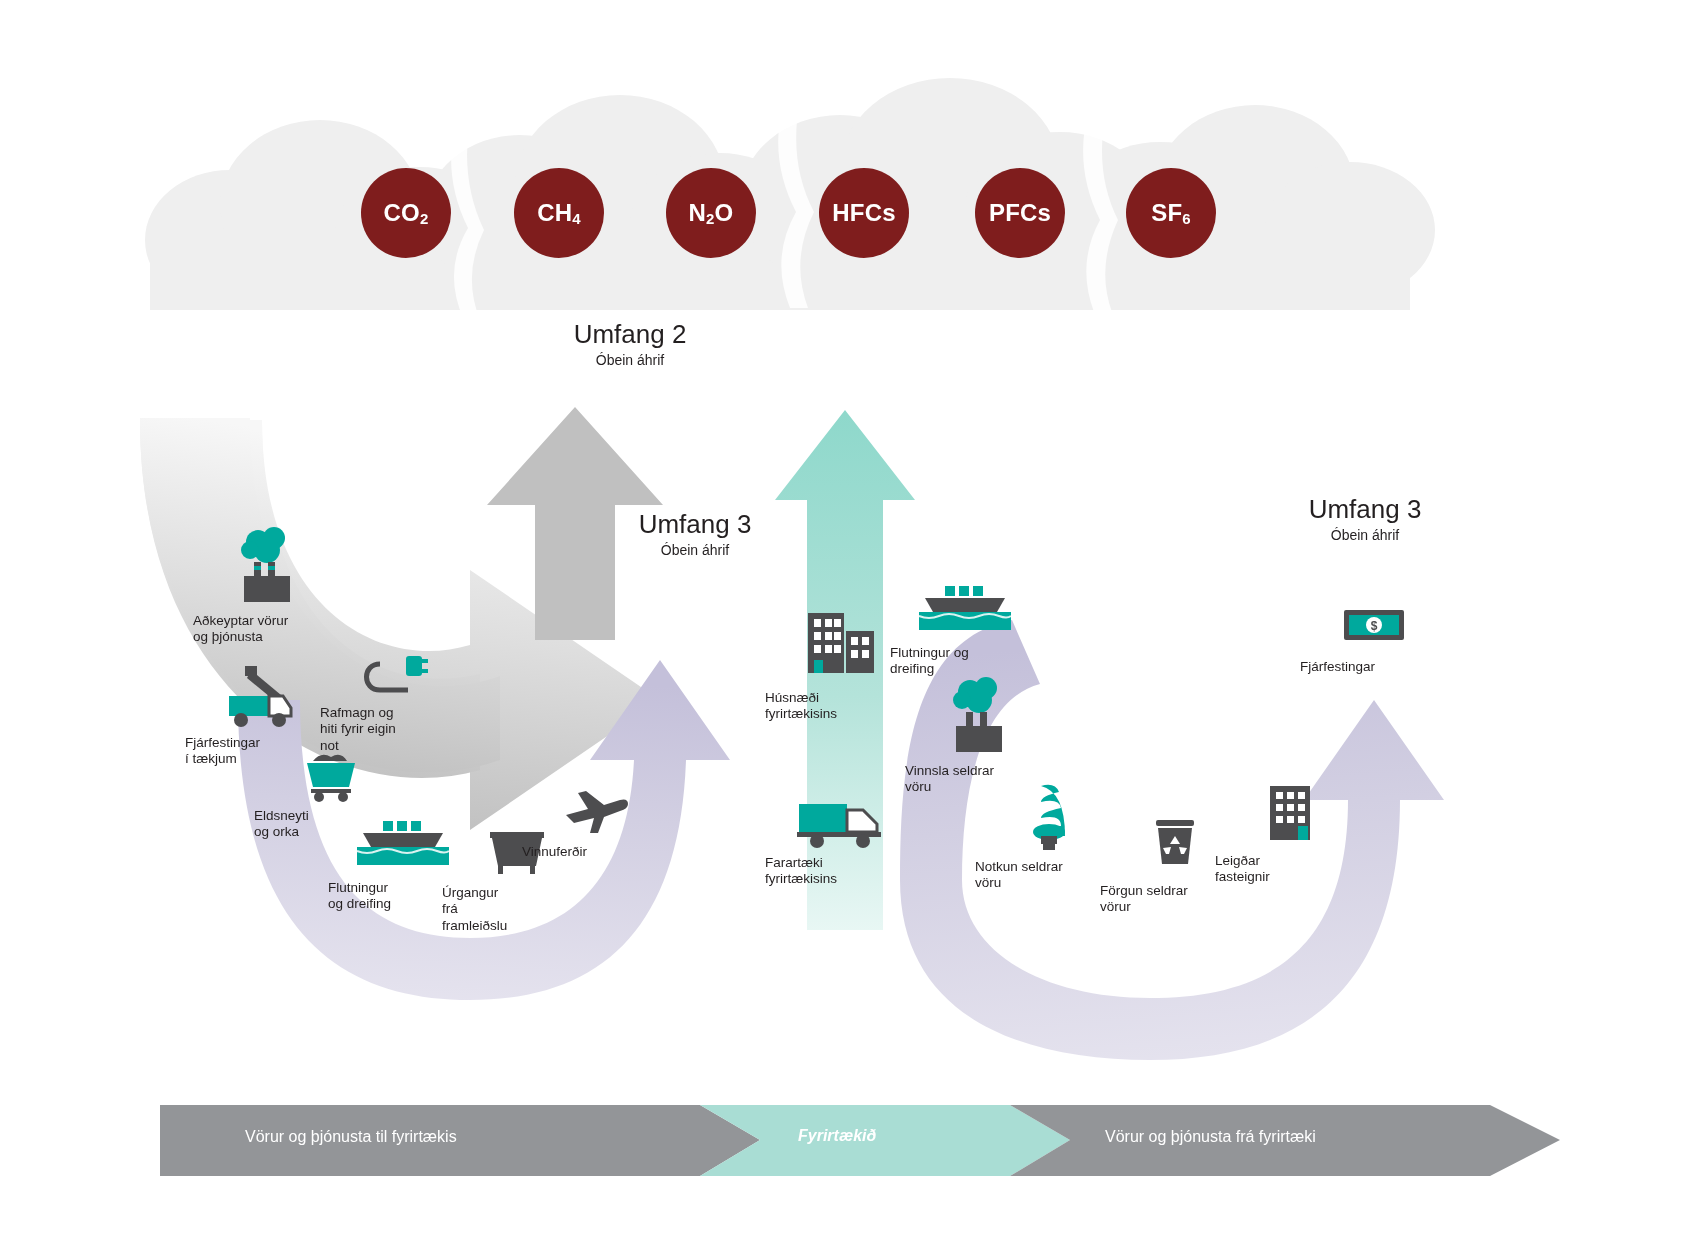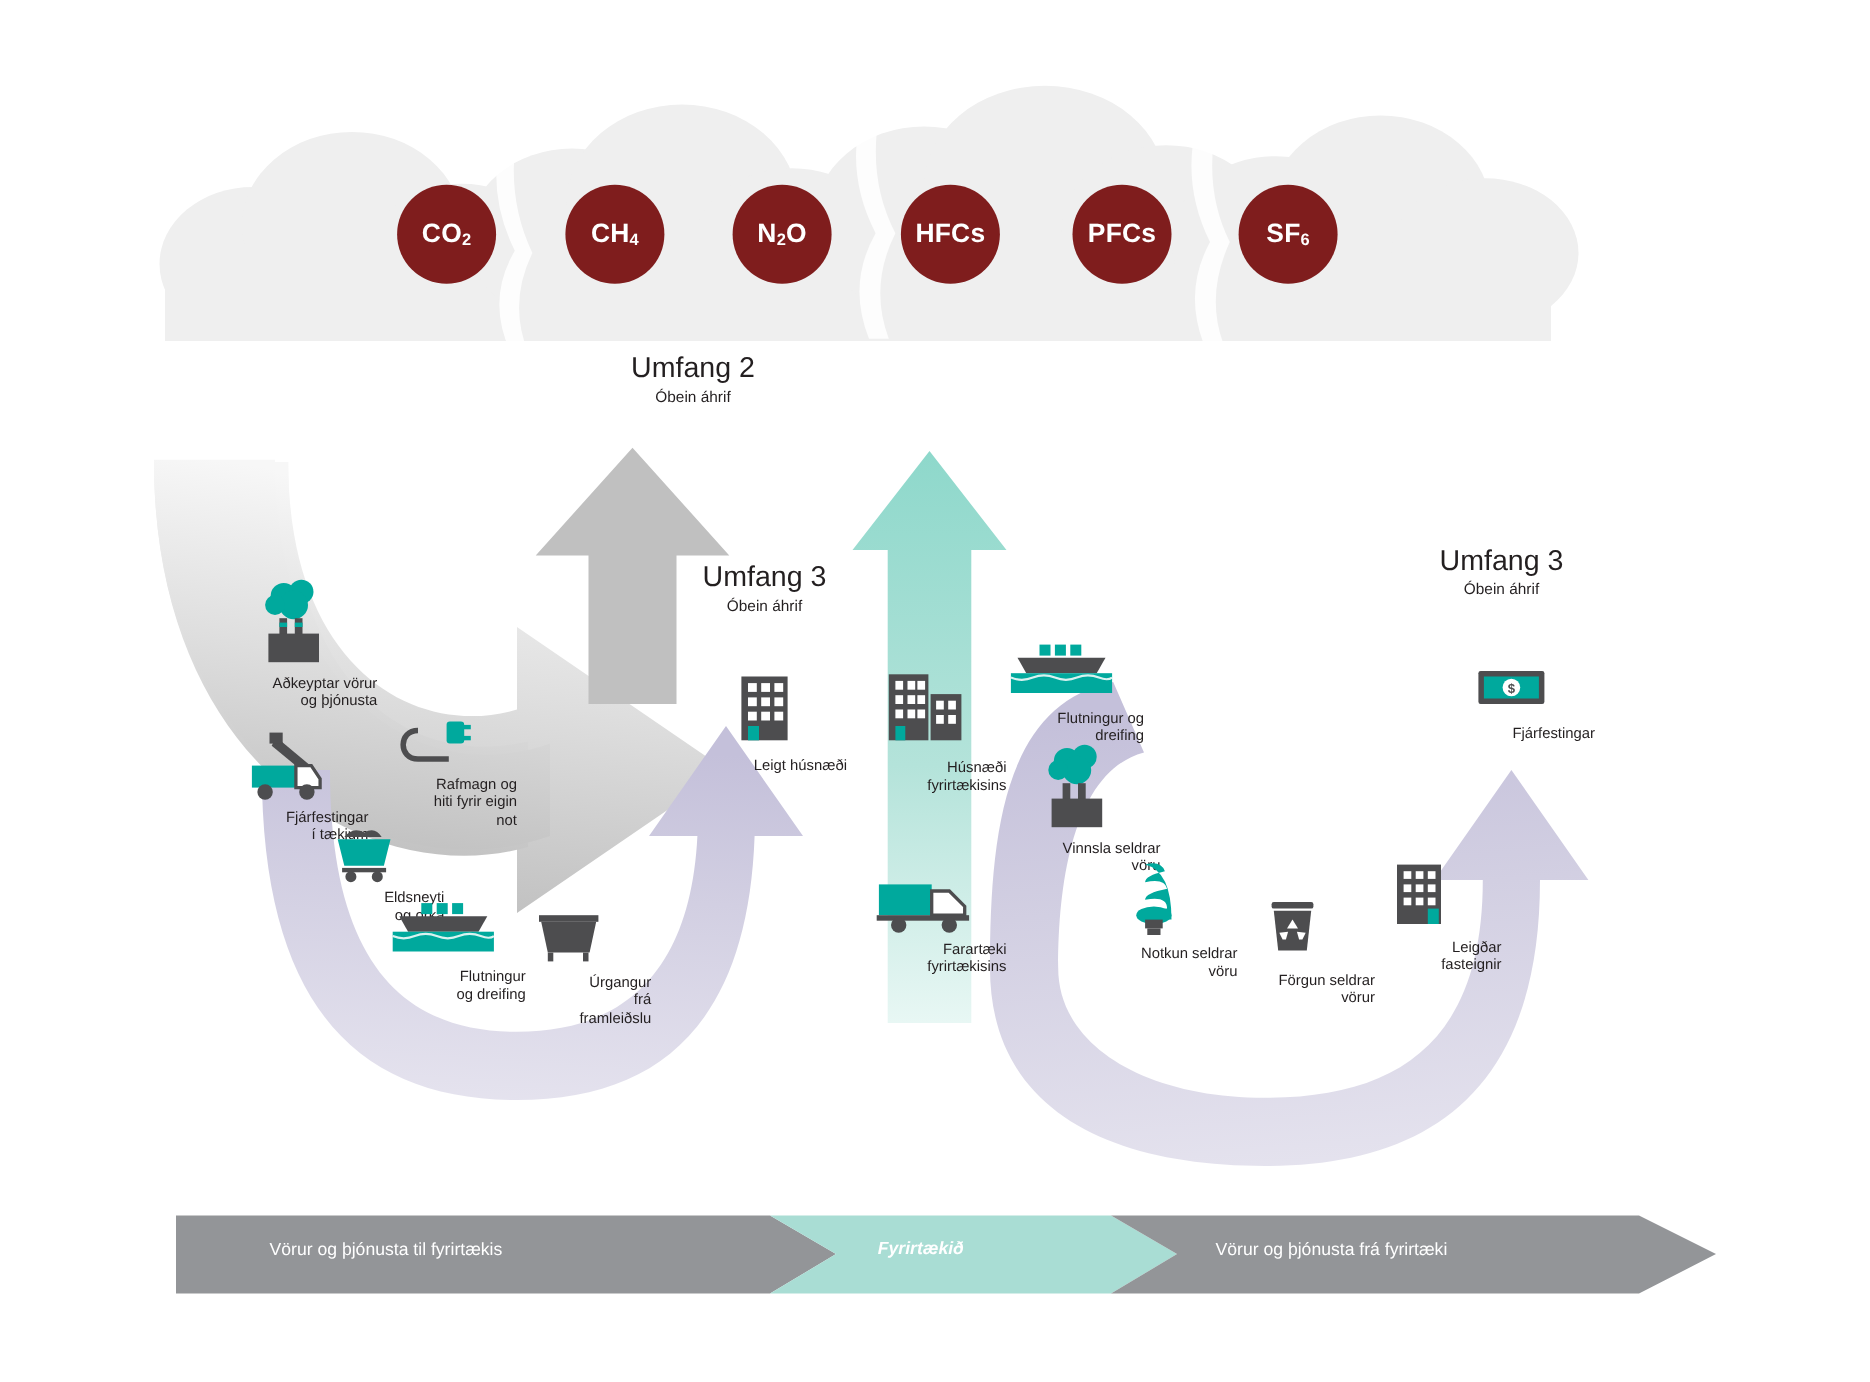--- a/index.html
+++ b/index.html
@@ -14,21 +14,21 @@
        color:#ffffff;font-weight:bold;font-size:24px;letter-spacing:.2px;}
   .gas sub{font-size:15px;vertical-align:-3px;font-weight:bold;}
 
   
   .scope-head{position:absolute;text-align:center;}
   .scope-head .t{font-size:26px;font-weight:400;color:#231f20;line-height:1.15;white-space:nowrap;}
   .scope-head .s{font-size:14px;font-weight:700;color:#231f20;margin-top:2px;white-space:nowrap;}
   .scope-head.light .s{font-weight:400;}
 
   
-  .item{position:absolute;text-align:right;width:150px;}
+  .item{position:absolute;text-align:left;width:150px;}
   .item .cap{font-size:13.5px;line-height:1.22;color:#231f20;margin-top:3px;white-space:pre-line;}
   .ic{display:block;margin:0 auto;}
 
   
   .barlab{position:absolute;font-size:16px;color:#ffffff;white-space:nowrap;}
   .barlab.mid{font-style:italic;font-weight:bold;}
 </style>
 </head>
 <body>
 
@@ -207,40 +207,28 @@
       <rect x="16" y="12" width="54" height="6" fill="#4d4d4f"></rect>
       <path d="M18 18 h50 l-6 28 h-38 z" fill="#4d4d4f"></path>
       <rect x="24" y="46" width="5" height="8" fill="#4d4d4f"></rect>
       <rect x="56" y="46" width="5" height="8" fill="#4d4d4f"></rect>
     </svg>
     <div class="cap">Úrgangur
 frá
 framleiðslu</div>
   </div>
 
-
-
-  <div class="item" style="left:620px;top:605px;">
-    <svg class="ic" width="90" height="80" viewBox="0 0 90 80">
-      <rect x="24" y="10" width="42" height="58" fill="#4d4d4f"></rect>
-      <g fill="#ffffff">
-        <rect x="30" y="16" width="8" height="8"></rect>
-          <rect x="42" y="16" width="8" height="8"></rect>
-          <rect x="54" y="16" width="8" height="8"></rect>
-        <rect x="30" y="29" width="8" height="8"></rect>
-          <rect x="42" y="29" width="8" height="8"></rect>
-          <rect x="54" y="29" width="8" height="8"></rect>
-        <rect x="30" y="42" width="8" height="8"></rect>
-          <rect x="42" y="42" width="8" height="8"></rect>
-          <rect x="54" y="42" width="8" height="8"></rect>
-      </g>
-      <rect x="30" y="55" width="10" height="13" fill="#00a99d"></rect>
-    </svg>
-    <div class="cap">Leigt húsnæði</div>
-  </div>
+  <div class="item" style="left:522px;top:785px;">
+    <svg class="ic" width="86" height="56" viewBox="0 0 86 56">
+      <path d="M12 30 L34 24 L24 8 L32 6 L50 20 L66 15 q8 -2 8 4 q0 5 -8 7 L50 32 L44 48 L36 48 L40 33 L20 38 Z" fill="#4d4d4f"></path>
+    </svg>
+    <div class="cap">Vinnuferðir</div>
+  </div>
+
+
 
   <div class="item" style="left:765px;top:605px;">
     <svg class="ic" width="100" height="82" viewBox="0 0 100 82">
       <rect x="18" y="8" width="36" height="60" fill="#4d4d4f"></rect>
       <rect x="56" y="26" width="28" height="42" fill="#4d4d4f"></rect>
       <g fill="#ffffff">
         <rect x="24" y="14" width="7" height="8"></rect>
           <rect x="35" y="14" width="7" height="8"></rect>
           <rect x="44" y="14" width="7" height="8"></rect>
         <rect x="24" y="27" width="7" height="8"></rect>

